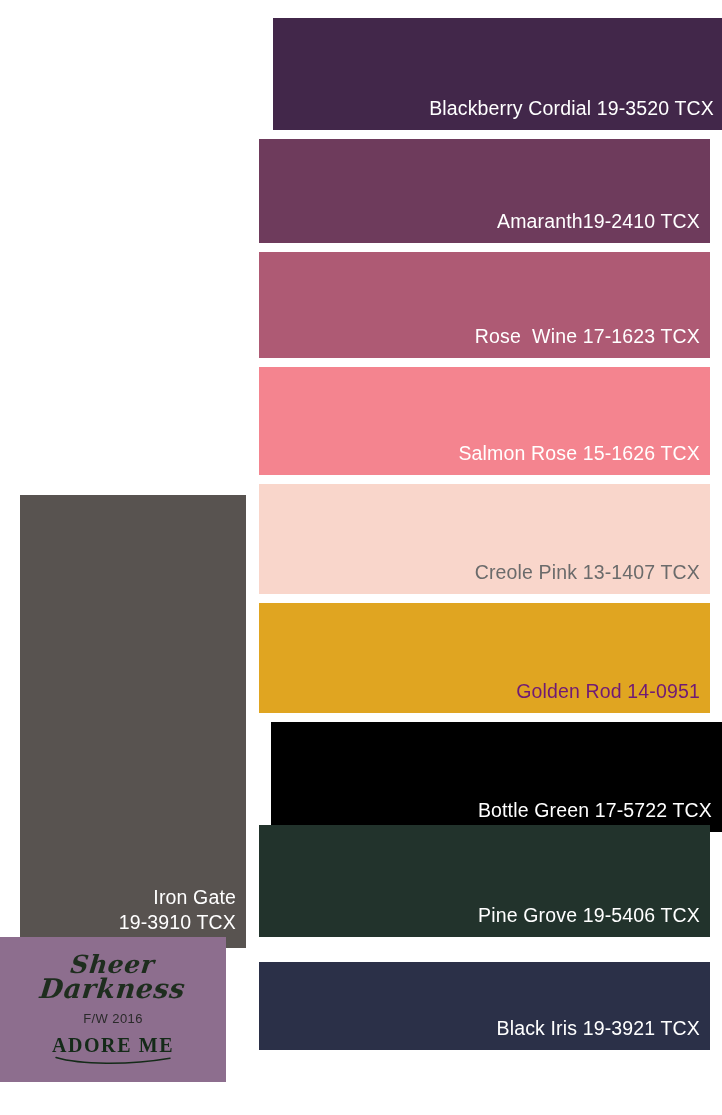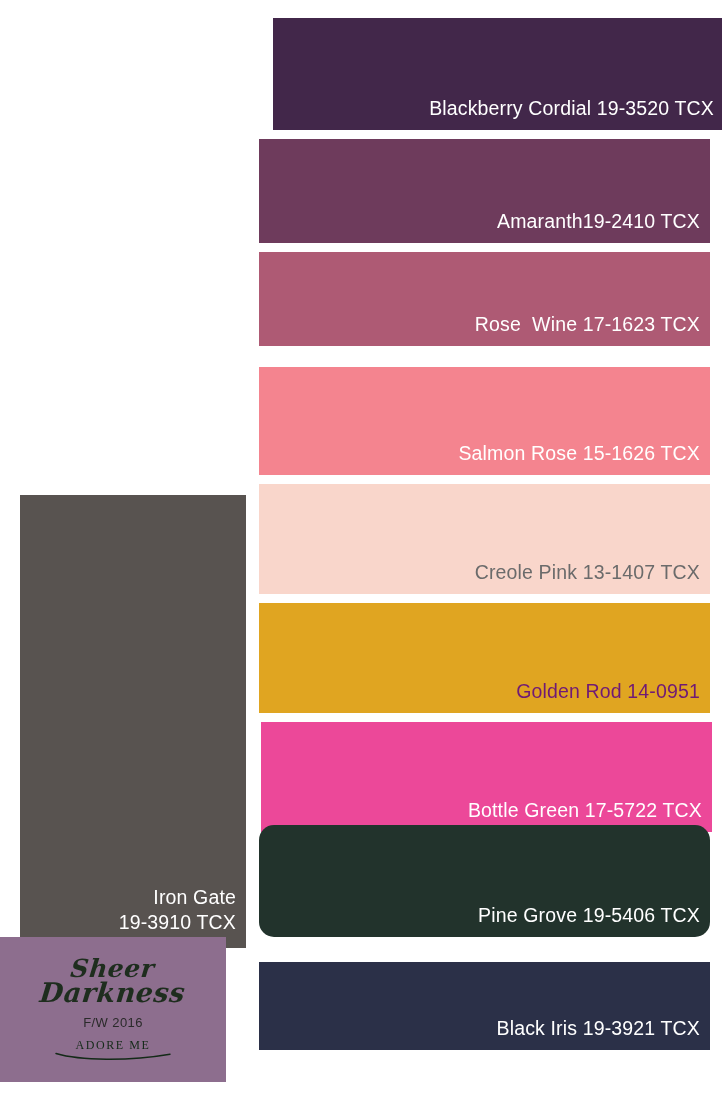--- a/index.html
+++ b/index.html
@@ -107,22 +107,22 @@
   }
   .brand-season {
     font-family: "Liberation Sans", sans-serif;
     font-size: 13px;
     color: #2a2a2a;
     letter-spacing: 0.4px;
     margin-top: 9px;
   }
   .brand-name {
     font-family: "Liberation Serif", serif;
-    font-size: 12px;
-    font-weight: 400;
+    font-size: 20px;
+    font-weight: 700;
     letter-spacing: 1.6px;
     color: #142a18;
     margin-top: 8px;
     text-align: right;
   }
   .brand-swoosh {
     width: 118px;
     height: 10px;
     margin-top: -1px;
   }
@@ -147,36 +147,36 @@
       </div>
     </div>
 
   <div class="col-right" id="col-right">
       <div class="swatch right-swatch" style="position: absolute; left: 14px; top: 0px; height: 112px; background: rgb(66, 39, 74);">
         <div class="swatch-label" style="color: rgb(255, 255, 255);">Blackberry Cordial 19-3520 TCX</div>
       </div>
       <div class="swatch right-swatch" style="position: absolute; left: 0px; top: 121px; height: 104px; background: rgb(110, 59, 92);">
         <div class="swatch-label" style="color: rgb(255, 255, 255);">Amaranth19-2410 TCX</div>
       </div>
-      <div class="swatch right-swatch" style="position: absolute; left: 0px; top: 234px; height: 94px; background: rgb(174, 90, 116); align-items: flex-end;">
+      <div class="swatch right-swatch" style="position: absolute; left: 0px; top: 234px; height: 106px; background: rgb(174, 90, 116); align-items: flex-end;">
         <div class="swatch-label" style="color: rgb(255, 255, 255);">Rose  Wine 17-1623 TCX</div>
       </div>
       <div class="swatch right-swatch" style="position: absolute; left: 0px; top: 349px; height: 108px; background: rgb(244, 132, 143); justify-content: flex-end;">
         <div class="swatch-label" style="color: rgb(255, 255, 255);">Salmon Rose 15-1626 TCX</div>
       </div>
       <div class="swatch right-swatch" style="position: absolute; left: 0px; top: 466px; height: 110px; background: rgb(249, 214, 203);">
         <div class="swatch-label" style="color: rgb(107, 107, 107);">Creole Pink 13-1407 TCX</div>
       </div>
       <div class="swatch right-swatch" style="position: absolute; left: 0px; top: 585px; height: 110px; background: rgb(224, 165, 33);">
         <div class="swatch-label" style="color: #701a75; margin-top: 6px;">Golden Rod 14-0951</div>
       </div>
-      <div class="swatch right-swatch" style="position: absolute; left: 2px; top: 704px; height: 110px; background: #ec4899;">
+      <div class="swatch right-swatch" style="position: absolute; left: 12px; top: 704px; height: 110px; background: #000000;">
         <div class="swatch-label" style="color: rgb(255, 255, 255);">Bottle Green 17-5722 TCX</div>
       </div>
-      <div class="swatch right-swatch" style="position: absolute; left: 0px; top: 807px; height: 112px; background: rgb(34, 51, 44); border-radius: 15px;">
+      <div class="swatch right-swatch" style="position: absolute; left: 0px; top: 807px; height: 112px; background: rgb(34, 51, 44);">
         <div class="swatch-label" style="color: rgb(255, 255, 255);">Pine Grove 19-5406 TCX</div>
       </div>
       <div class="swatch right-swatch" style="position: absolute; left: 0px; top: 944px; height: 88px; background: rgb(43, 48, 72);">
         <div class="swatch-label" style="color: rgb(255, 255, 255);">Black Iris 19-3921 TCX</div>
       </div>
     </div>
 
   <div class="brand-card" id="brand-card" style="background: rgb(141, 110, 142);">
     <div class="brand-script">
       <span class="s-line1">Sheer</span>

